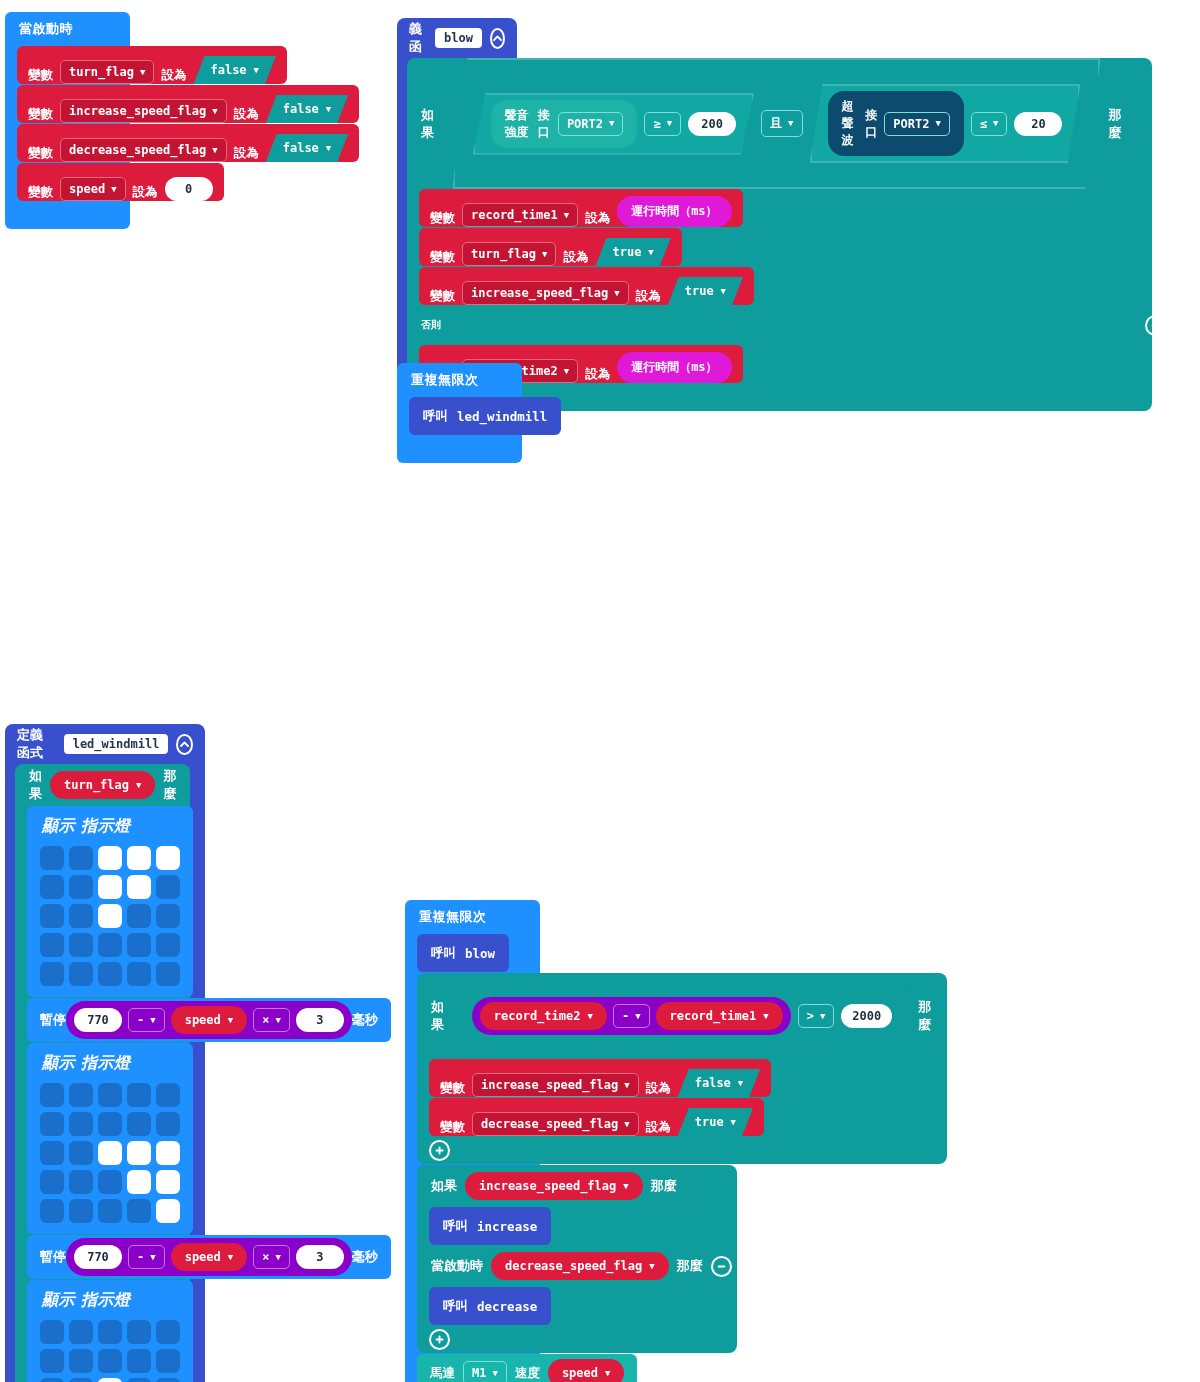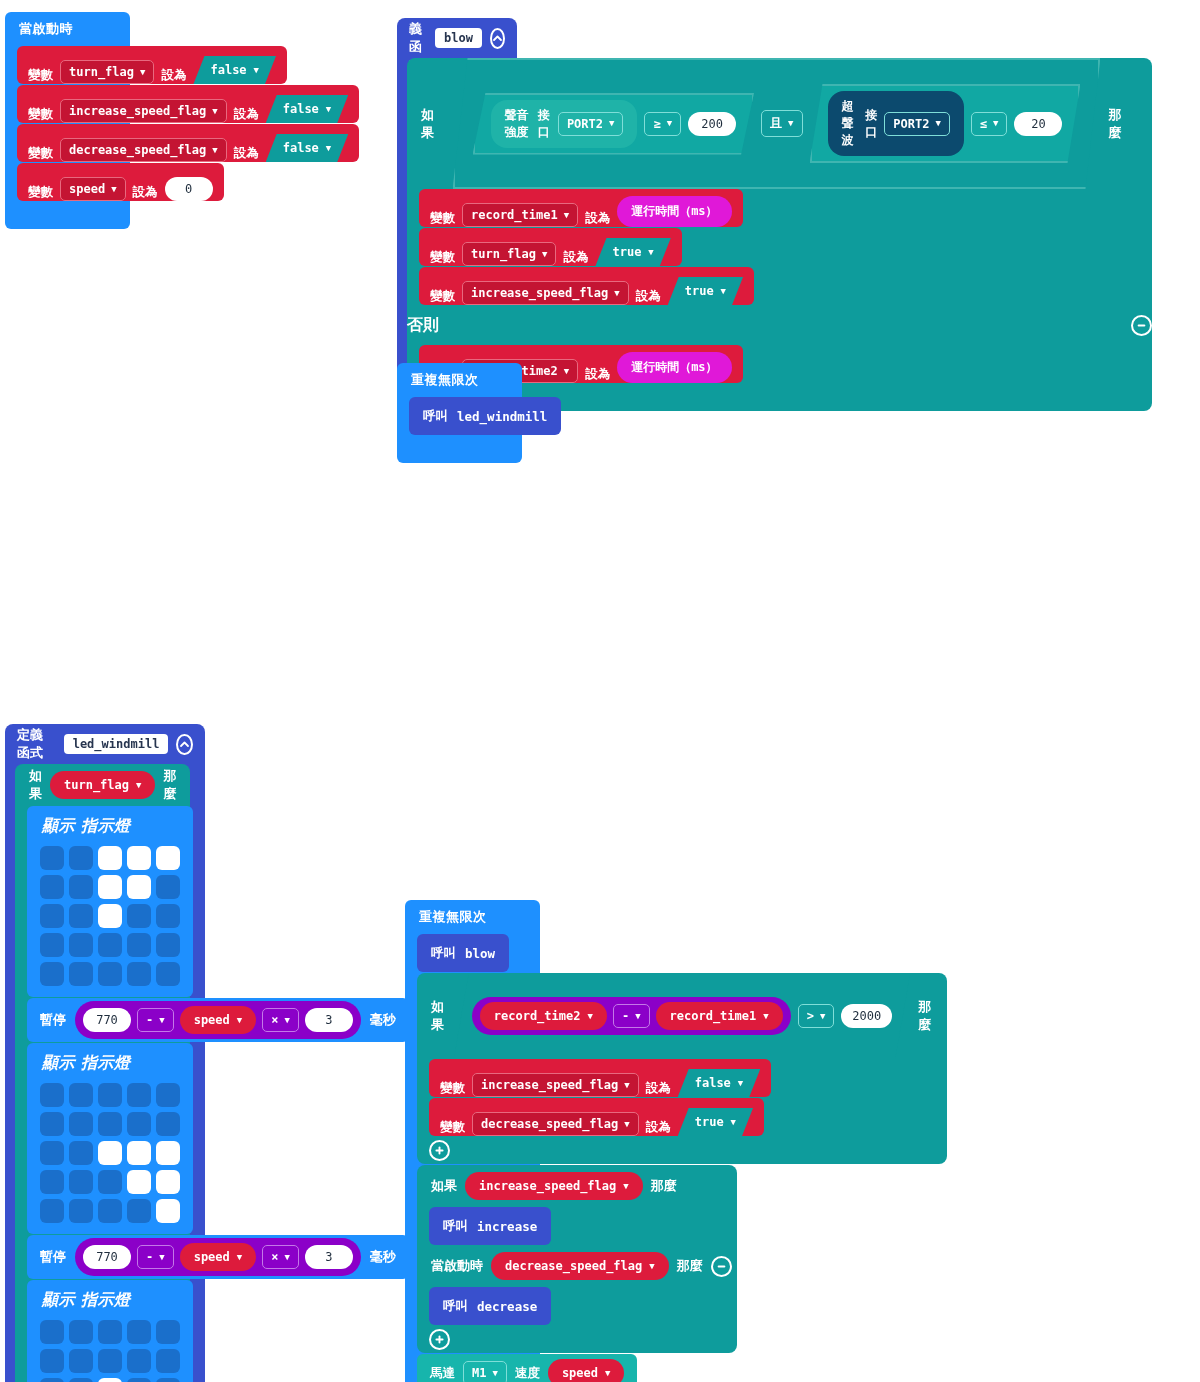--- a/index.html
+++ b/index.html
@@ -22,32 +22,32 @@
   .fn-hd .fnname{background:#fff;color:#27354f;border-radius:4px;padding:3px 9px;font-size:12px;font-weight:bold;}
   .fn-body{padding-left:10px;}
   .fn-foot{height:26px;}
   .circ{width:21px;height:21px;border-radius:50%;border:2.4px solid #fff;display:inline-flex;align-items:center;justify-content:center;box-sizing:border-box;}
   .circ svg{display:block;}
 
   
   .ctl{background:#0E9C9C;border-radius:8px;color:#fff;}
   .ctl-hd{min-height:42px;display:flex;align-items:center;padding:0 14px;font-size:13px;font-weight:bold;gap:8px;}
   .ctl-body{padding-left:12px;}
-  .ctl-mid{min-height:40px;display:flex;align-items:center;padding:0 0;font-size:16px;font-weight:bold;justify-content:space-between;gap:20px;}
+  .ctl-mid{min-height:40px;display:flex;align-items:center;padding:0 14px;font-size:10px;font-weight:bold;justify-content:space-between;gap:20px;}
   .ctl-foot{height:28px;display:flex;align-items:center;padding-left:12px;}
 
   
   .varb{background:#DD1B3C;border-radius:6px;color:#fff;height:38px;display:flex;align-items:flex-end;gap:7px;padding:0 11px;font-size:12.5px;font-weight:bold;width:max-content;}
   
   .fld{background:#C41433;border:1.6px solid #e8697f;border-radius:5px;padding:4px 8px;font-size:12px;color:#fff;display:inline-flex;align-items:center;gap:6px;font-weight:bold;}
   .fld.lite{background:transparent;border-color:#7fded8;}
   .fld.purp{background:#8B00C8;border-color:#c478e8;}
 
   
-  .num{background:#fff;color:#1f2d3d;border-radius:14px;min-width:26px;padding:5px 11px;font-size:12px;font-weight:normal;text-align:center;display:inline-block;}
+  .num{background:#fff;color:#1f2d3d;border-radius:14px;min-width:26px;padding:5px 11px;font-size:12px;font-weight:bold;text-align:center;display:inline-block;}
 
   
   .hex{background:#0E9C9C;color:#fff;font-size:12px;font-weight:bold;padding:7px 17px;display:inline-flex;align-items:center;gap:7px;
        clip-path:polygon(11px 0,100% 0,calc(100% - 11px) 100%,0 100%);
        -webkit-clip-path:polygon(11px 0,100% 0,calc(100% - 11px) 100%,0 100%);}
   .hexw{display:inline-block;text-decoration:underline;}
 
   
   .cmp{display:inline-flex;align-items:center;gap:7px;padding:5px 16px;
        border:2px solid #3fb5b1;background:#0E9C9C;
@@ -73,21 +73,21 @@
   .motor .fld{background:transparent;border-color:#7fded8;}
 
   
   .leds{background:#1E90FF;border-radius:6px;color:#fff;padding:8px 13px 11px 13px;width:max-content;}
   .leds-t{font-size:16px;font-weight:bold;margin:2px 0 9px 2px;letter-spacing:.5px;font-style:italic;}
   .grid{display:grid;grid-template-columns:repeat(5,24px);grid-template-rows:repeat(5,24px);gap:5px;}
   .cell{border-radius:6px;background:#1A6FCB;}
   .cell.on{background:#ffffff;}
 
   
-  .pause{background:#1E90FF;color:#fff;border-radius:6px;height:44px;display:inline-flex;align-items:center;gap:9px;padding:0 13px;font-size:13px;font-weight:bold;width:max-content;}
+  .pause{background:#1E90FF;color:#fff;border-radius:6px;height:44px;display:inline-flex;align-items:center;padding:0 13px;font-size:13px;font-weight:bold;width:max-content;}
 
   .cn{font-family:"DejaVu Sans","Liberation Sans",sans-serif;font-weight:bold;}
   .caret{font-size:9px;line-height:1;}
 </style>
 </head>
 <body>
 
 <div class="stack evt" style="left:5px;top:12px;width:125px;">
   <div style="position:absolute;left:0;top:0;width:125px;height:100%;"></div>
   <div class="evt-hd" style="position:relative;z-index:2;">當啟動時</div>

